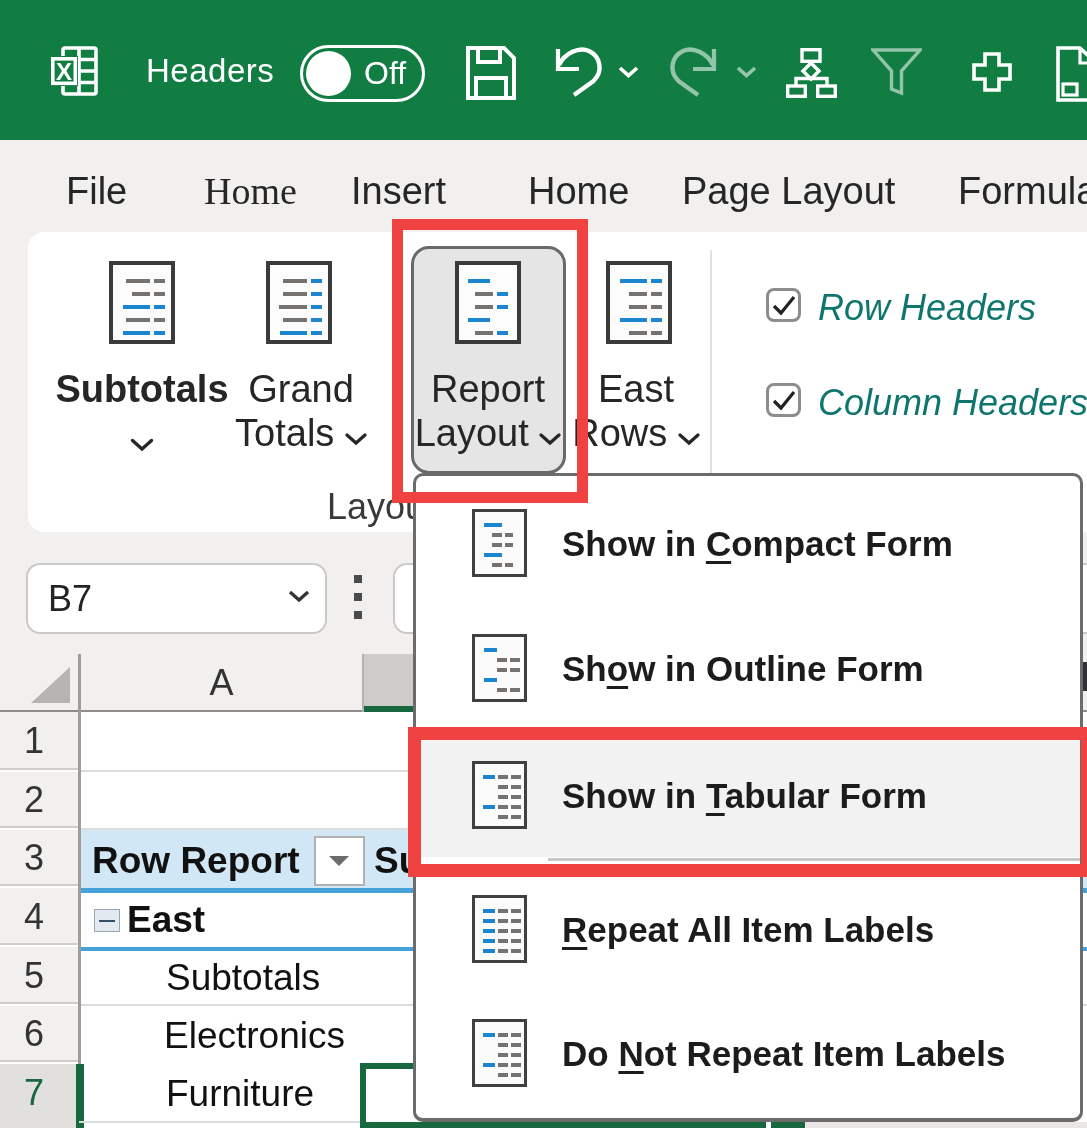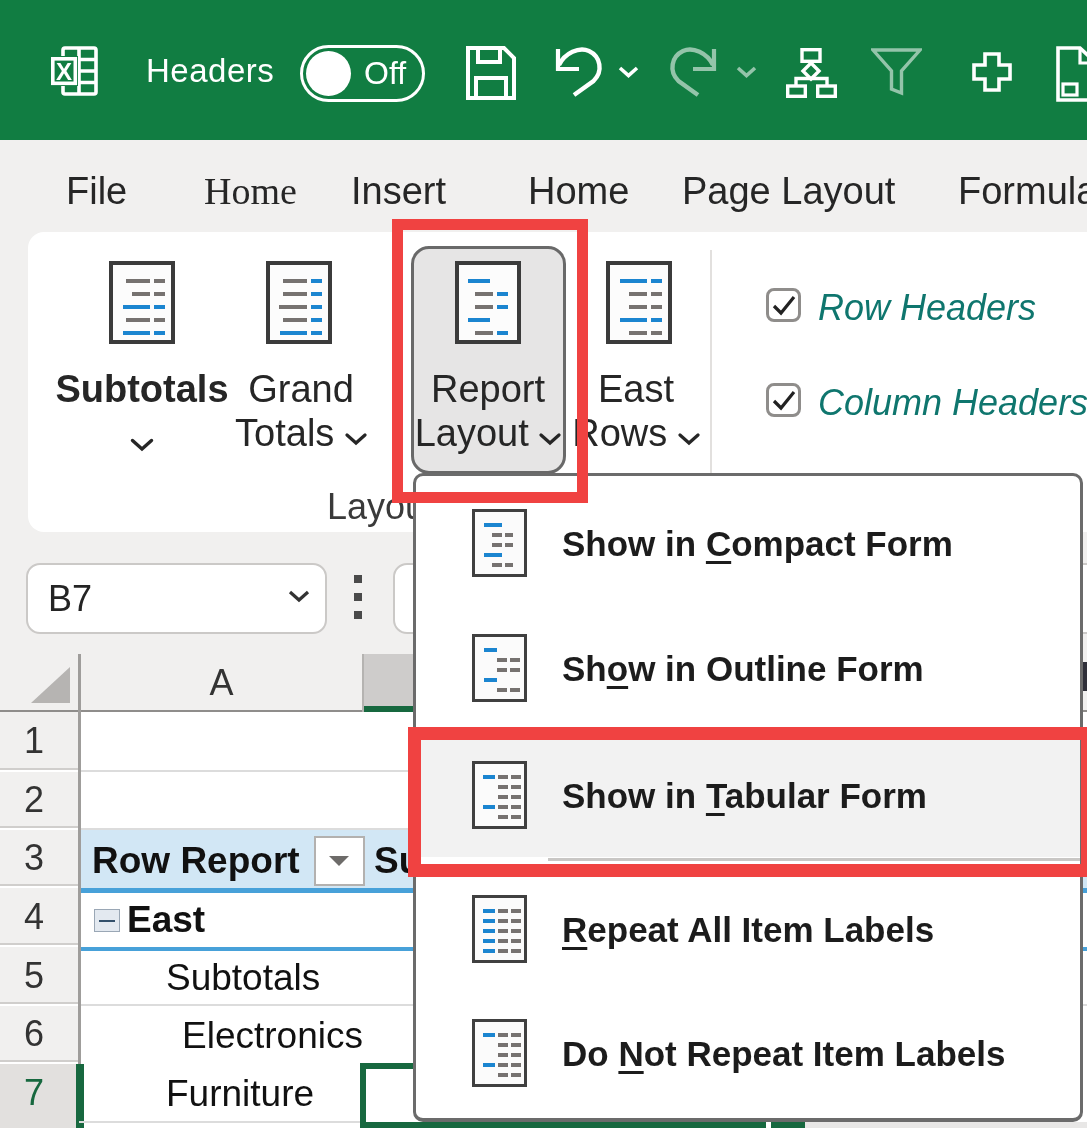--- a/index.html
+++ b/index.html
@@ -246,21 +246,21 @@
   <div class="abs" style="left:314px; top:836px; width:51px; height:50px; background:#fff; border:2px solid #b3b1af;"></div>
   <svg class="abs" style="left:328px; top:855px;" width="22" height="12" viewBox="0 0 22 12">
     <path d="M1 1 L21 1 L11 11 Z" fill="#6d6b69"></path>
   </svg>
   <div class="cellt" style="left:374px; top:840px; font-weight:bold;">Su</div>
 
   <div class="abs" style="left:94px; top:909px; width:26px; height:23px; background:#e3e9f0; border:1.5px solid #9aa7b5;"></div>
   <div class="abs" style="left:99px; top:919.5px; width:16px; height:2.5px; background:#33506b;"></div>
   <div class="cellt" style="left:127px; top:899px; font-weight:bold;">East</div>
   <div class="cellt" style="left:166px; top:957px;">Subtotals</div>
-  <div class="cellt" style="left:182px; top:1015px;">Electronics</div>
+  <div class="cellt" style="left:164px; top:1015px;">Electronics</div>
   <div class="cellt" style="left:166px; top:1073px;">Furniture</div>
 
   <div class="abs" style="left:366px; top:1069px; width:400px; height:59px; background:#fff;"></div>
   <div class="abs" style="left:360px; top:1063px; width:410px; height:6px; background:#17683f;"></div>
   <div class="abs" style="left:360px; top:1063px; width:6px; height:65px; background:#17683f;"></div>
 
   <div class="rownum" style="top:712px; height:58px; line-height:58px;">1</div>
   <div class="rownum" style="top:772px; height:56px; line-height:56px;">2</div>
   <div class="rownum" style="top:830px; height:56px; line-height:56px;">3</div>
   <div class="rownum" style="top:888px; height:57px; line-height:57px;">4</div>

